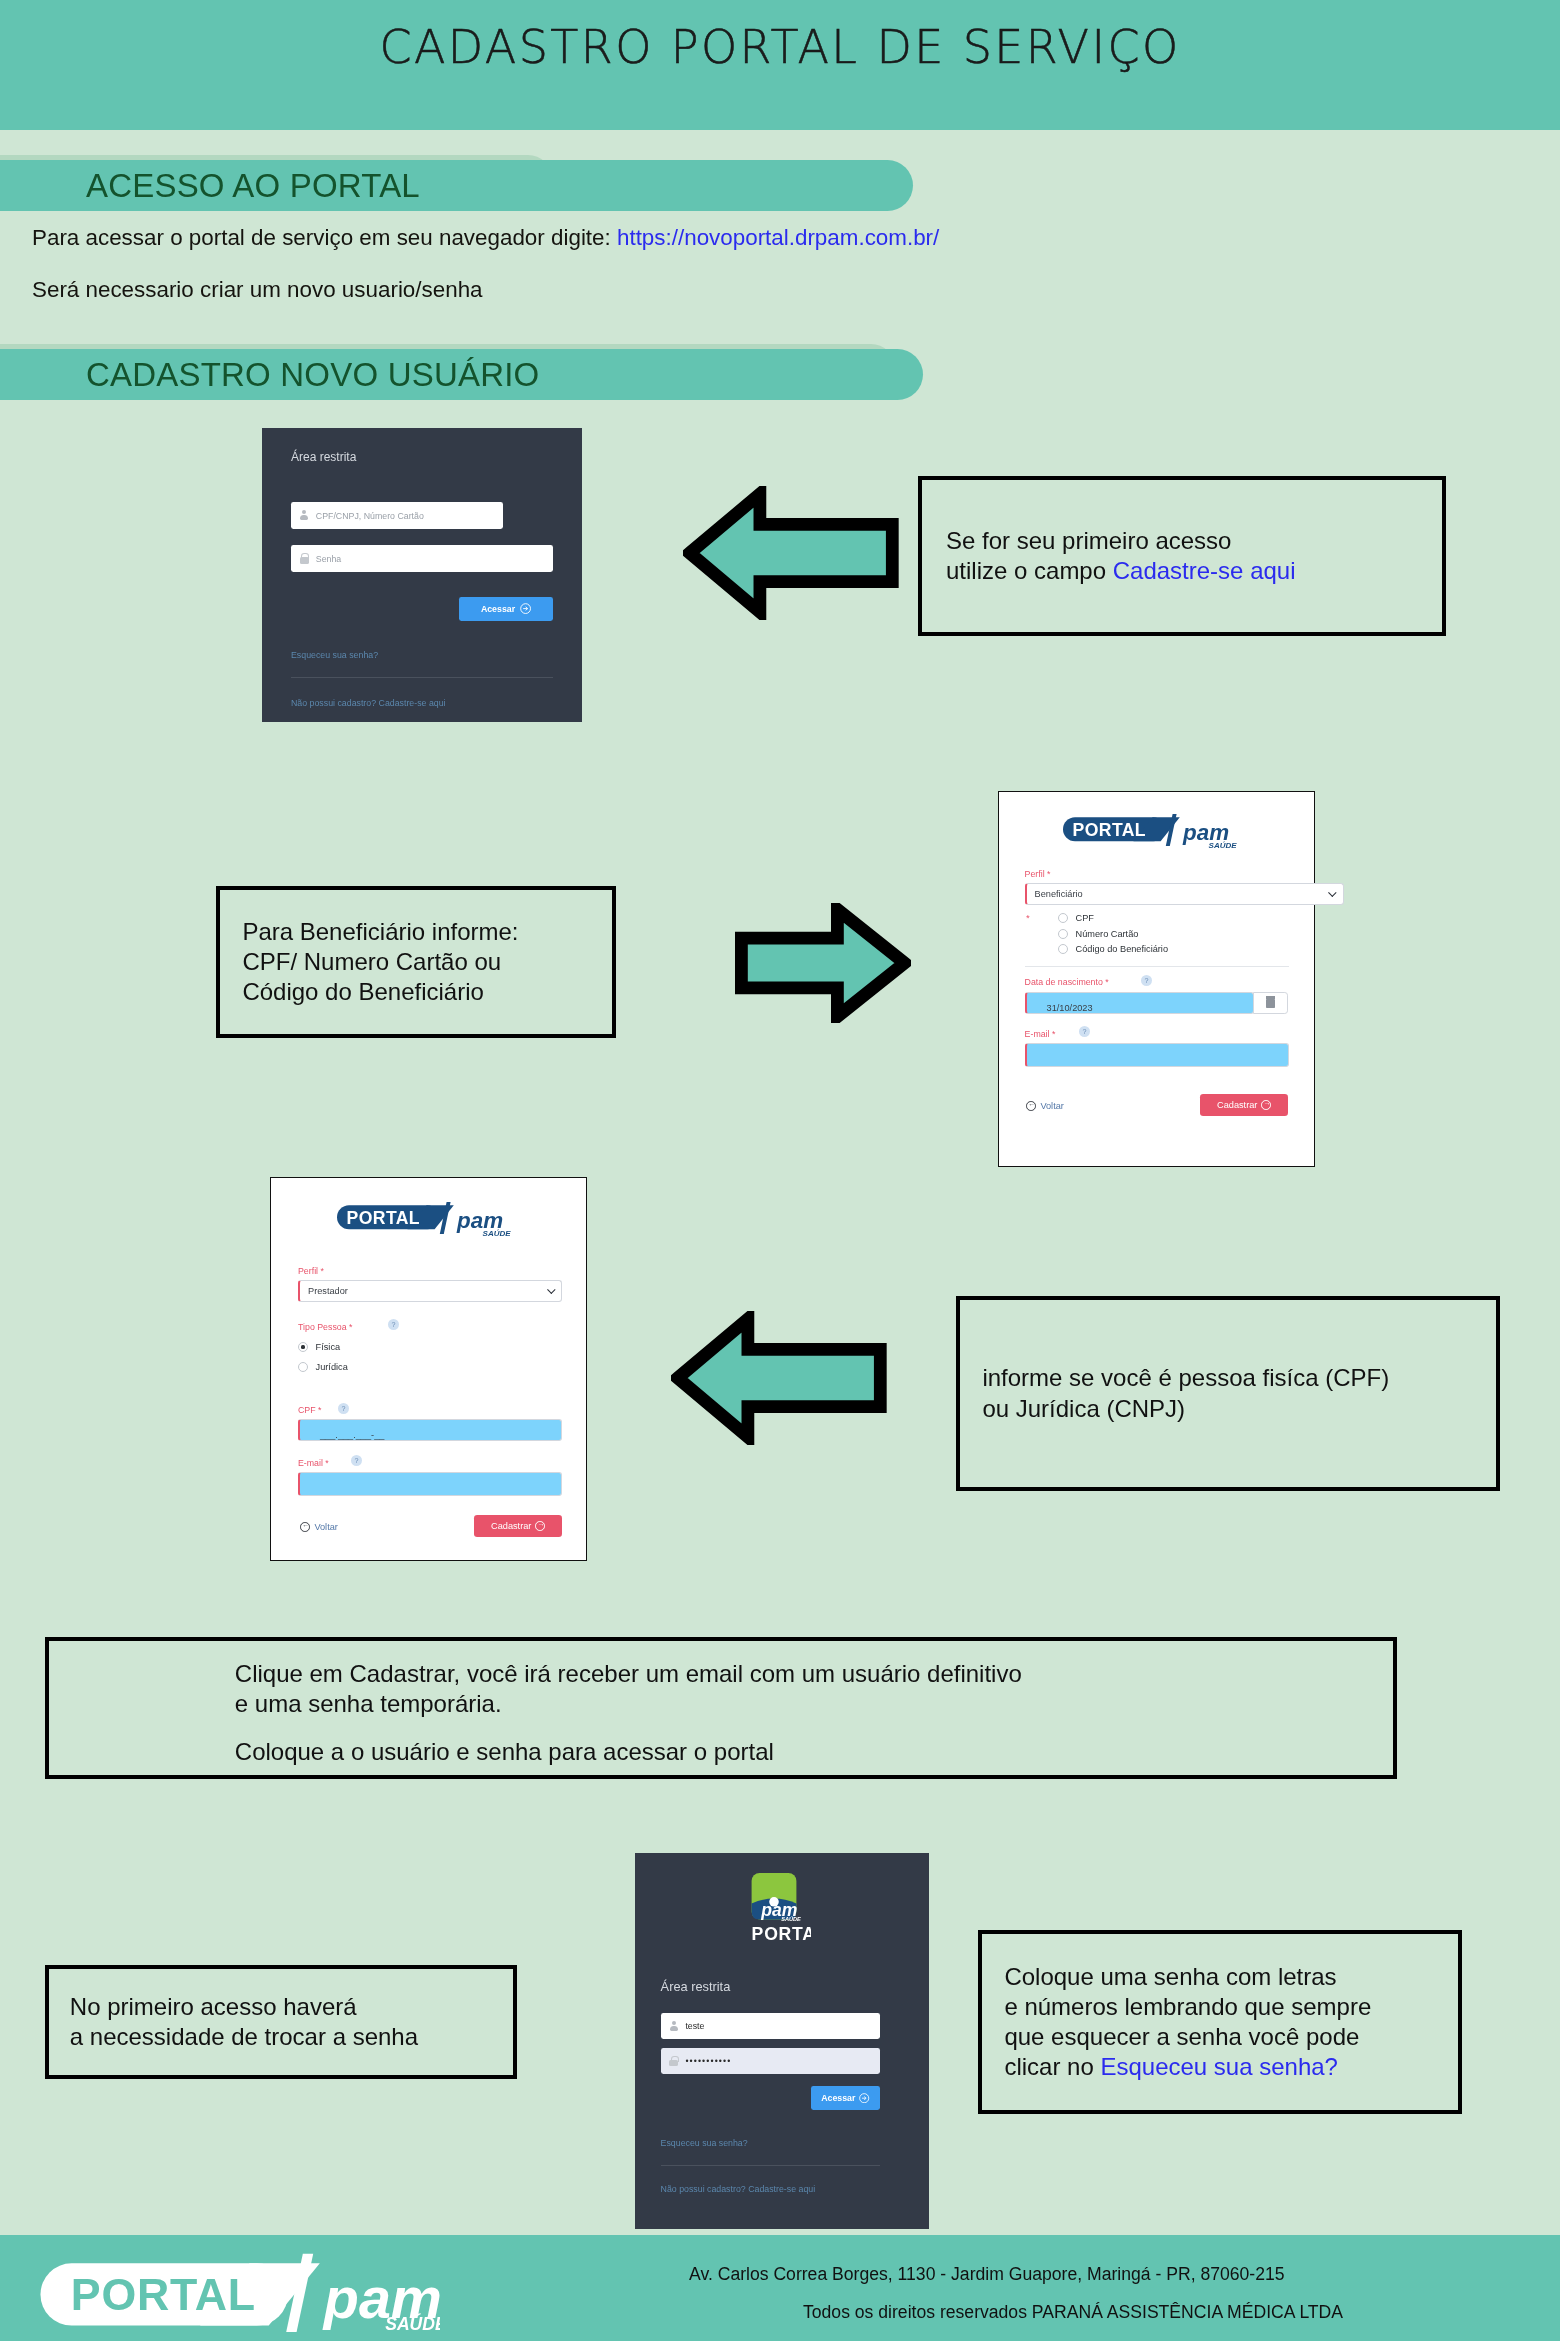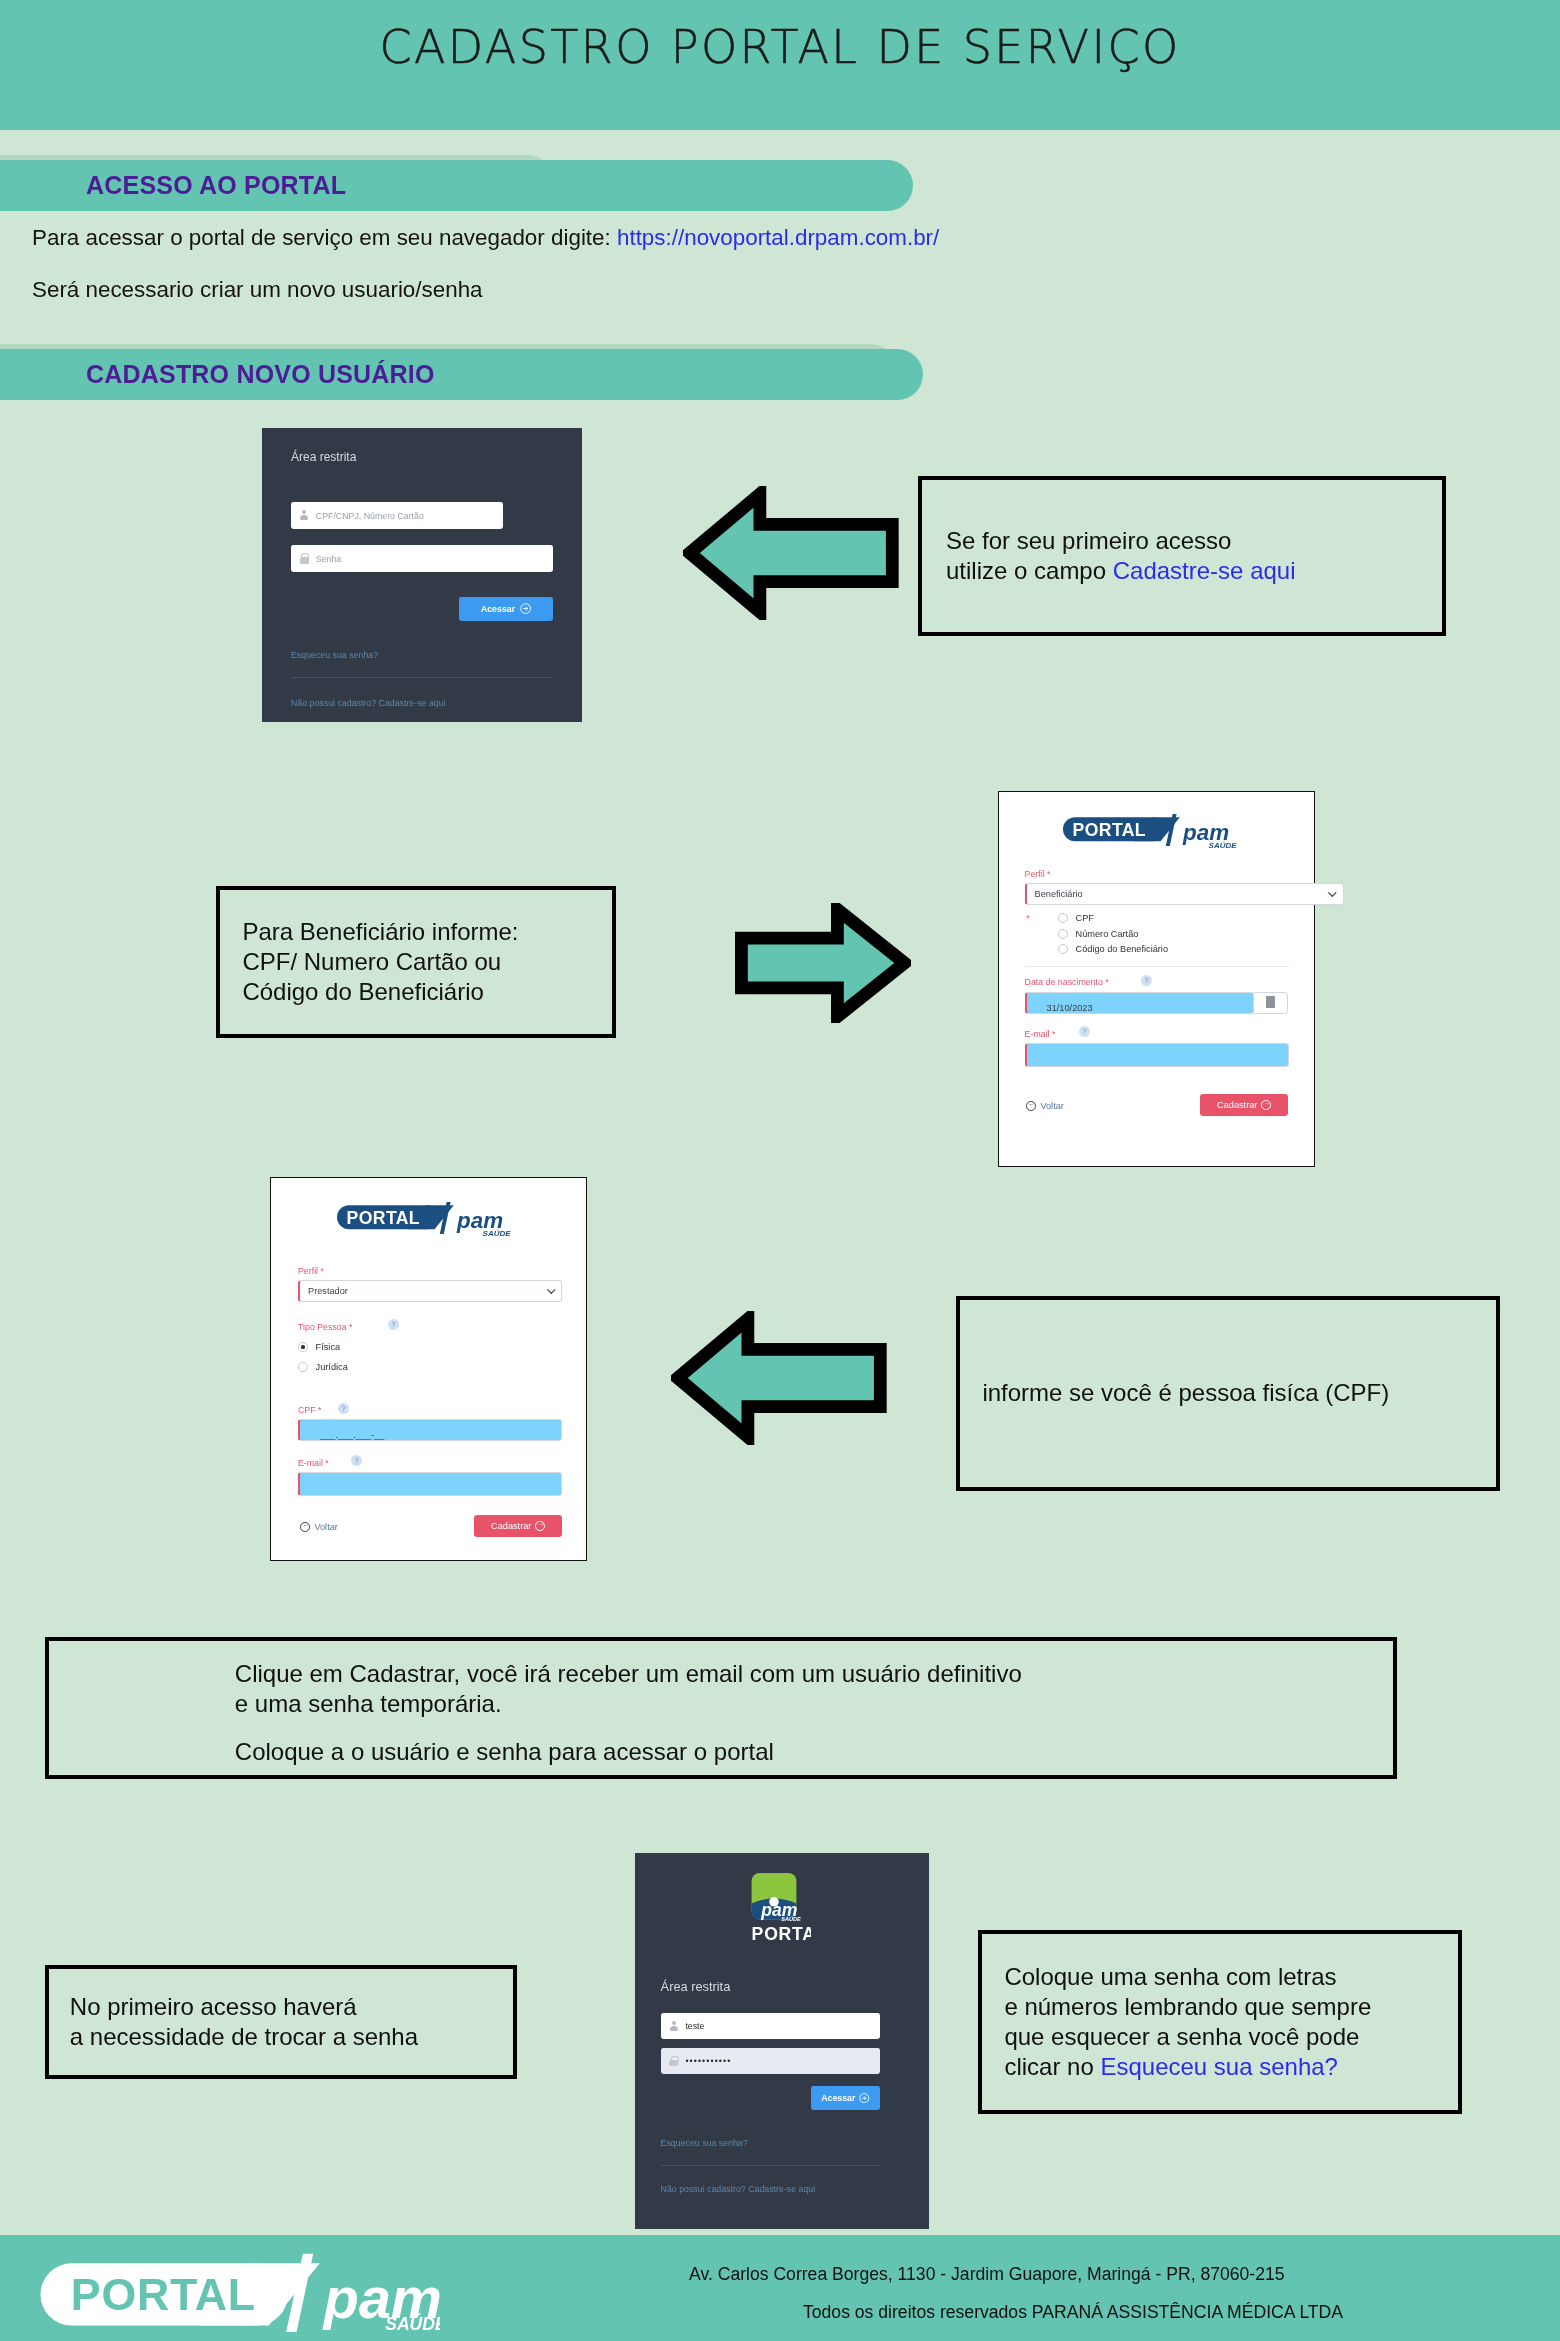--- a/index.html
+++ b/index.html
@@ -33,21 +33,21 @@
     background: #63c4b1;
     border-top-right-radius: 27px; border-bottom-right-radius: 27px;
     display: flex; align-items: center;
   }
   .pill-shadow {
     position: absolute; background: #b3d8c0;
     border-top-right-radius: 27px; border-bottom-right-radius: 27px;
   }
   .pill-label {
     margin-left: 86px;
-    font-size: 25px; font-weight: bold; color: #4c1d95;
+    font-size: 33px; font-weight: normal; color: #14532d;
     letter-spacing: 0.2px; white-space: nowrap;
   }
 
   
   .para {
     position: absolute;
     font-size: 22.4px; color: #15140f; white-space: nowrap;
   }
   .link-blue { color: #2b2bee; }
 
@@ -324,20 +324,21 @@
       <span class="circ"></span>
     </div>
   </div>
 
   <svg class="arrow" style="left:671px; top:1311px;" width="216" height="134" viewBox="0 0 270 168">
     <path d="M8 84 L96 10 L96 48 L262 48 L262 120 L96 120 L96 158 Z" fill="#63c4b1" stroke="#000" stroke-width="16" stroke-linejoin="miter"></path>
   </svg>
 
   <div class="callout" style="left:956px; top:1296px; width:544px; height:195px;">
     <div class="line" style="padding-left:9.6px">informe se você é pessoa fisíca (CPF)</div>
+    <div class="line" style="padding-left:9.6px">ou Jurídica (CNPJ)</div>
   </div>
 
   <div class="callout" style="left:45px; top:1637px; width:1352px; height:142px; justify-content:flex-end; padding-top:17.6px;">
     <div class="line" style="padding-left:173px">Clique em Cadastrar, você irá receber um email com um usuário definitivo</div>
     <div class="line" style="padding-left:173px"> e uma senha temporária.</div>
     <div class="line" style="padding-left:173px; height:17.6px;"></div>
     <div class="line" style="padding-left:173px">Coloque a o usuário e senha para acessar o portal</div>
   </div>
 
   <div class="login" style="left:635px; top:1853px; width:294px; height:376px;">

